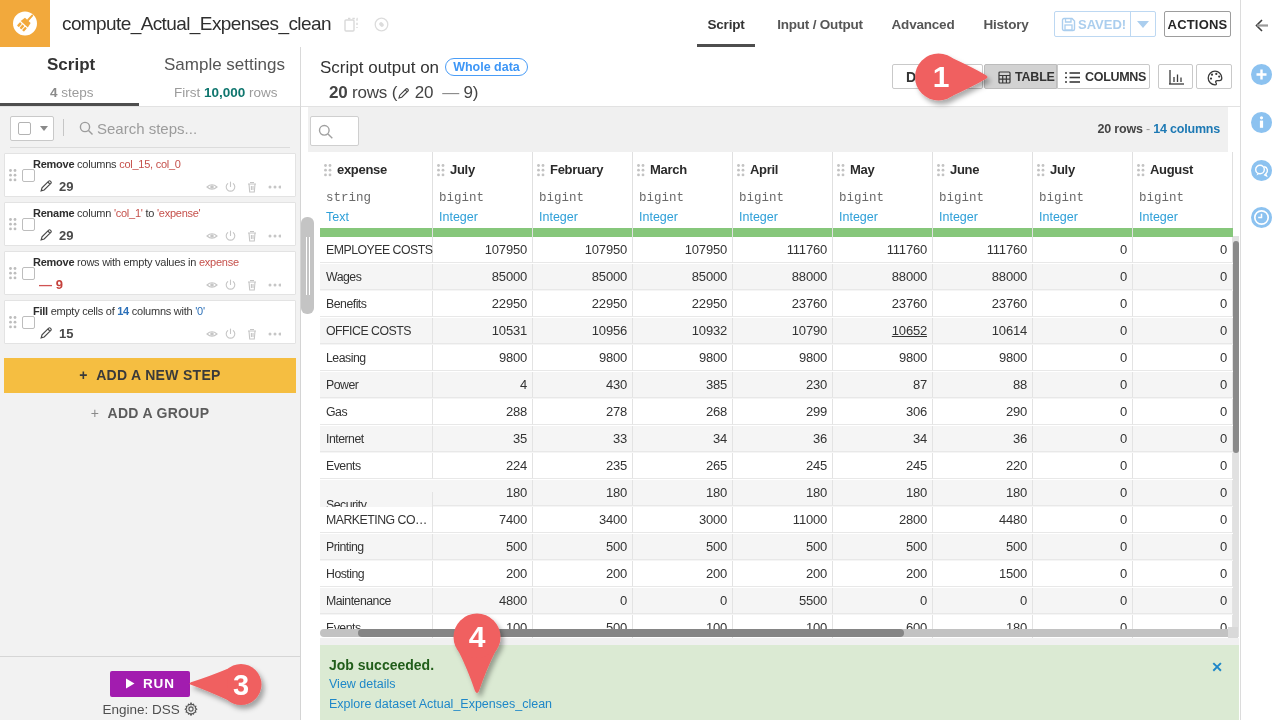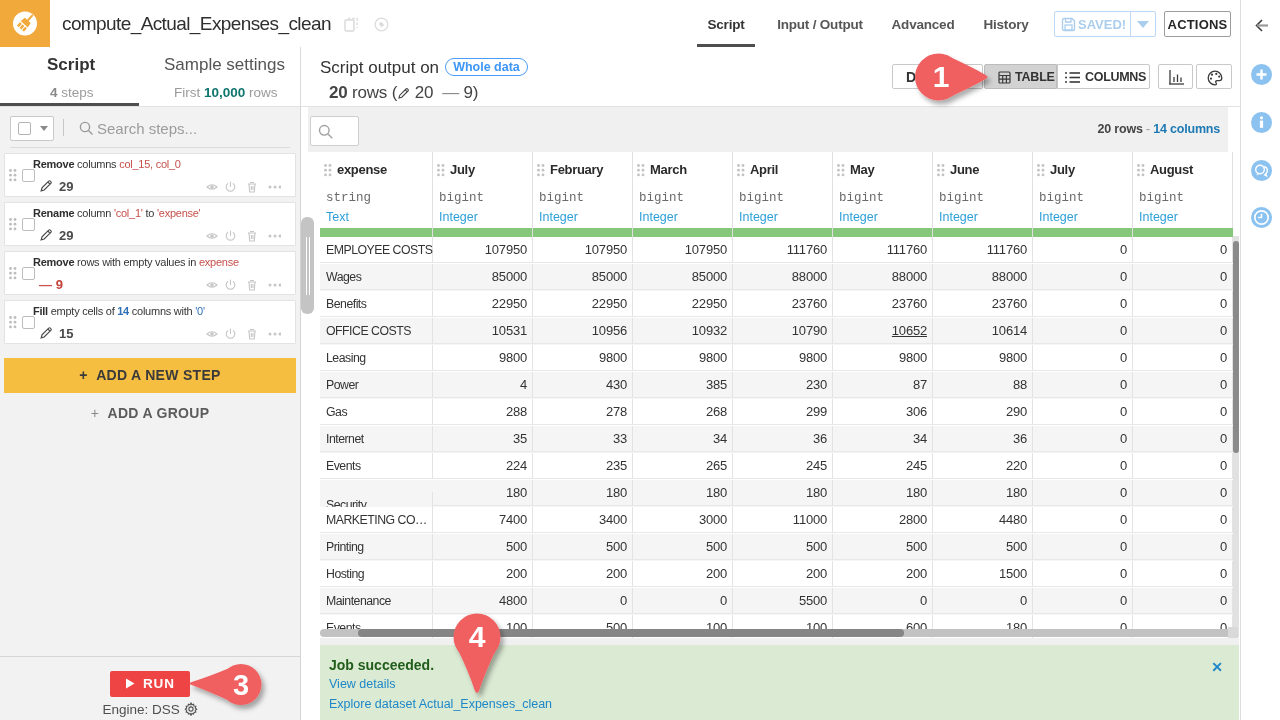--- a/index.html
+++ b/index.html
@@ -68,21 +68,21 @@
   .blue3 { color:#2c70b8; }
   .card .icons { position:absolute; right:14px; top:26px; }
 
   #addstep { left:4px; top:251px; width:292px; height:35px; background:#F5BE41;
     text-align:center; line-height:35px; font-size:14px; font-weight:700; color:#3a3a3a;
     letter-spacing:0.3px; }
   #addgroup { left:0; top:298px; width:300px; text-align:center; font-size:14px;
     font-weight:600; color:#5c5c5c; letter-spacing:0.3px; }
 
   #runsec { left:0; top:549px; width:300px; height:64px; border-top:1px solid #d6d6d6; }
-  #runbtn { left:110px; top:14px; width:80px; height:26px; background:#ef4444;
+  #runbtn { left:110px; top:14px; width:80px; height:26px; background:#a21caf;
     border-radius:2px; text-align:center; line-height:26px; color:#fff; font-size:13.5px;
     font-weight:700; letter-spacing:1px; }
   #engine { left:0px; top:45px; width:300px; text-align:center; font-size:13.5px; color:#4f4f4f; }
 
   
   #gutter { left:301px; top:107px; width:19px; height:613px; background:#fff; }
   #thumbv { left:301px; top:217px; width:13px; height:97px; background:#c4c4c4; border-radius:6px; }
   #thumbv .l1, #thumbv .l2 { position:absolute; top:20px; width:1px; height:58px; background:#fff; }
   #thumbv .l1 { left:5px; } #thumbv .l2 { left:8px; }
 

